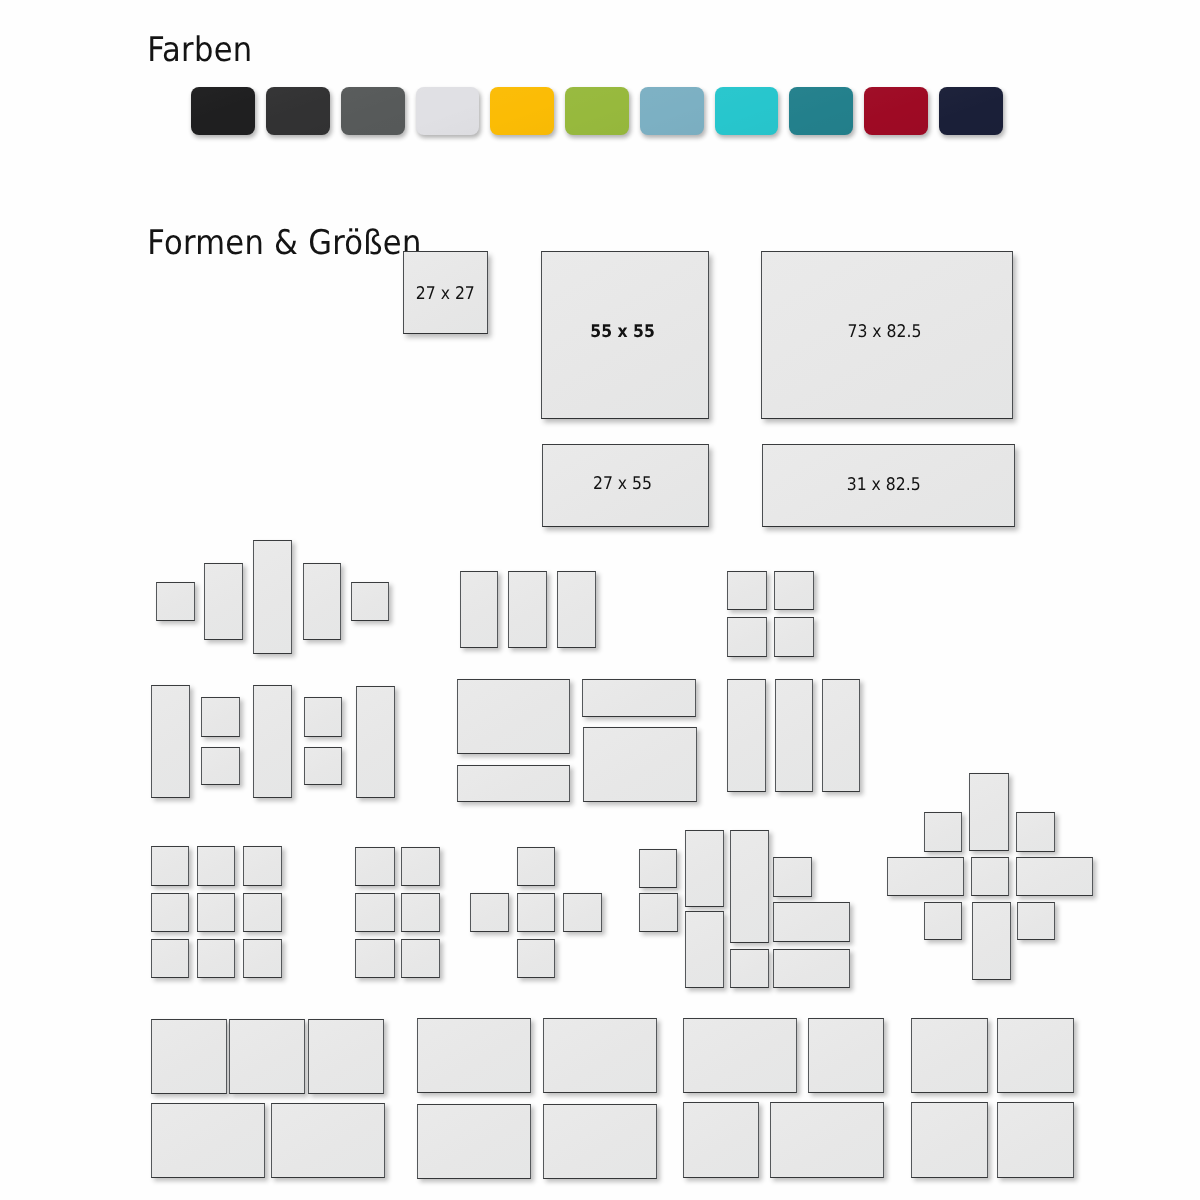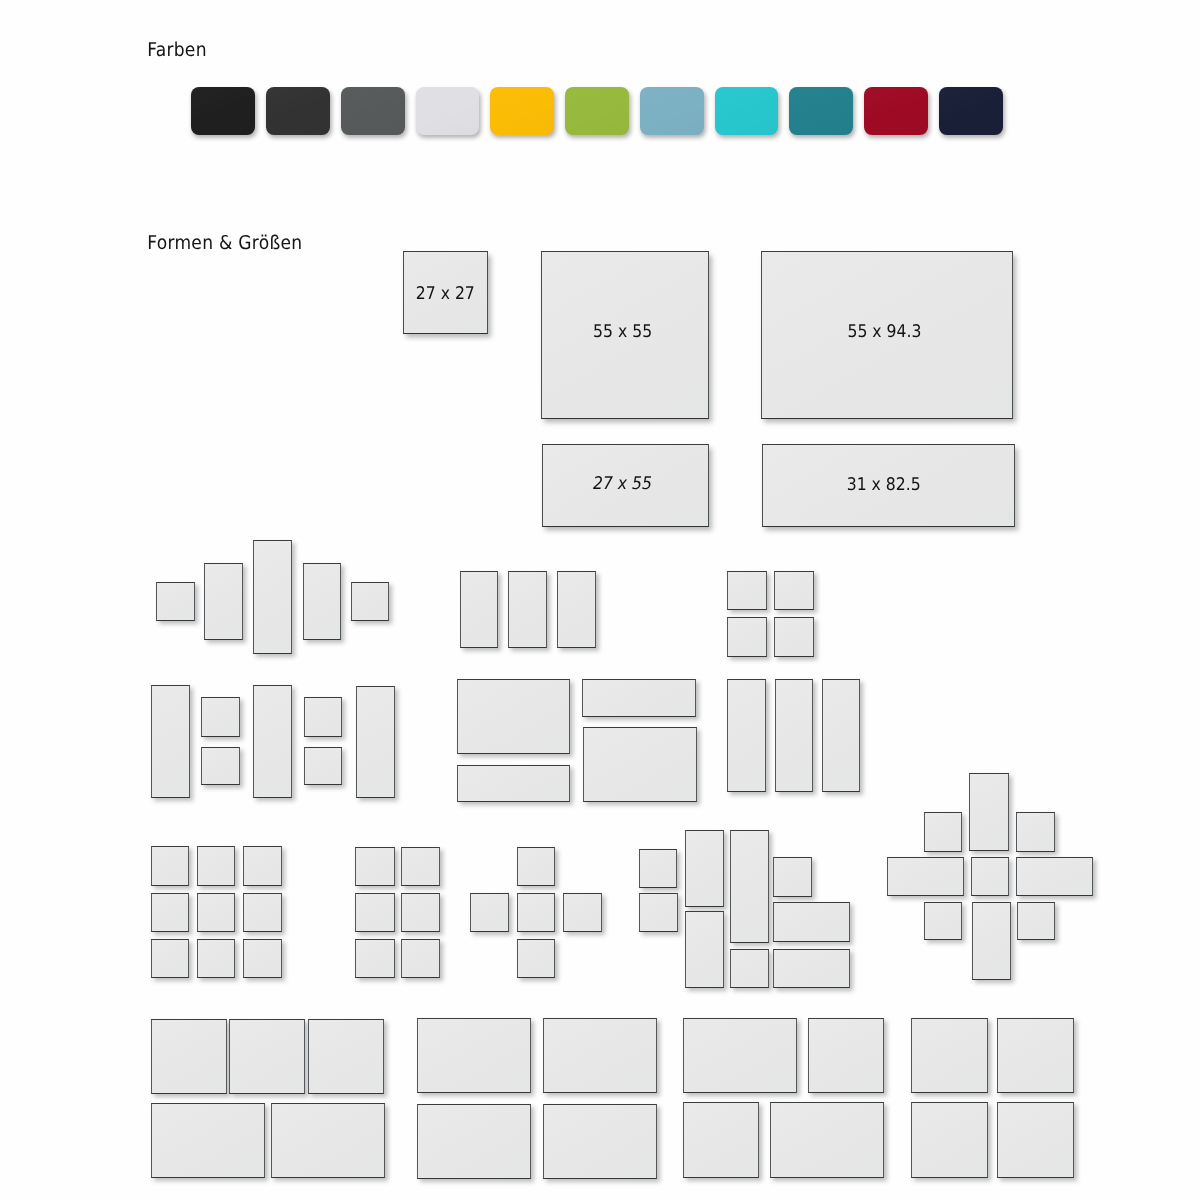--- a/index.html
+++ b/index.html
@@ -2,21 +2,21 @@
 <html><head>
 <meta charset="utf-8">
 <title>Farben – Formen &amp; Größen – Gestaltungsbeispiele</title>
 <style>
   html,body{margin:0;padding:0;}
   body{width:1200px;height:1200px;background:#ffffff;overflow:hidden;
        font-family:"DejaVu Sans Condensed","DejaVu Sans",sans-serif;
        -webkit-font-smoothing:antialiased;text-rendering:geometricPrecision;}
   .page{position:relative;width:1200px;height:1200px;background:#fefefe;}
 
-  .heading{position:absolute;font-size:19px;line-height:26.6px;color:#141414;
+  .heading{position:absolute;font-size:34px;line-height:26.6px;color:#141414;
            white-space:nowrap;font-weight:400;letter-spacing:.28px;
            transform-origin:0 0;}
 
   .swatch{position:absolute;border-radius:8px;overflow:hidden;
           box-shadow:1.5px 3px 4.5px rgba(30,30,30,.33);}
   .swatch::after{content:"";position:absolute;inset:0;pointer-events:none;
           background:linear-gradient(160deg, rgba(255,255,255,.020), rgba(255,255,255,0) 50%, rgba(0,0,0,.014));}
 
   .sizebox{position:absolute;background:linear-gradient(150deg,#eaeaea,#e6e6e6 70%,#e4e5e5);
            border:1px solid #4b4e51;
@@ -51,26 +51,26 @@
       <div class="swatch" style="left: 714.69px; top: 86.8px; width: 63.7px; height: 48px; background: rgb(39, 198, 205);"></div>
       <div class="swatch" style="left: 789.46px; top: 86.8px; width: 63.7px; height: 48px; background: rgb(35, 128, 140);"></div>
       <div class="swatch" style="left: 864.23px; top: 86.8px; width: 63.7px; height: 48px; background: rgb(158, 10, 36);"></div>
       <div class="swatch" style="left: 939px; top: 86.8px; width: 63.7px; height: 48px; background: rgb(26, 31, 56);"></div>
     </div>
   <div id="shape-row">
       <div class="sizebox" style="left: 403.1px; top: 229.1px; width: 85px; height: 83.4px;">
         <span class="lbl" style="left: 41.2px; top: 43px;">27 x 27</span>
       </div>
       <div class="sizebox" style="left: 541.4px; top: 229.1px; width: 168px; height: 168.3px;">
-        <span class="lbl" style="left: 80.2px; top: 80.7px;">55 x 55</span>
+        <span class="lbl" style="left: 80.2px; top: 80.7px; font-weight: bold;">55 x 55</span>
       </div>
       <div class="sizebox" style="left: 761.4px; top: 229.1px; width: 251.6px; height: 168.3px;">
-        <span class="lbl" style="left: 122px; top: 81.2px;">55 x 94.3</span>
+        <span class="lbl" style="left: 122px; top: 81.2px;">73 x 82.5</span>
       </div>
-      <div class="sizebox" style="left: 541.6px; top: 422.1px; width: 167.4px; height: 83.1px; font-style: italic;">
+      <div class="sizebox" style="left: 541.6px; top: 422.1px; width: 167.4px; height: 83.1px;">
         <span class="lbl" style="left: 79.9px; top: 40px;">27 x 55</span>
       </div>
       <div class="sizebox" style="left: 761.6px; top: 422.1px; width: 253.4px; height: 83.1px;">
         <span class="lbl" style="left: 121.1px; top: 40.6px;">31 x 82.5</span>
       </div>
     </div>
   <div id="example-grid">
       <div class="group">
         <div class="tile" style="left: 156.3px; top: 582px; width: 38.8px; height: 38.6px;"></div>
         <div class="tile" style="left: 204.3px; top: 563px; width: 38.6px; height: 77.3px;"></div>

